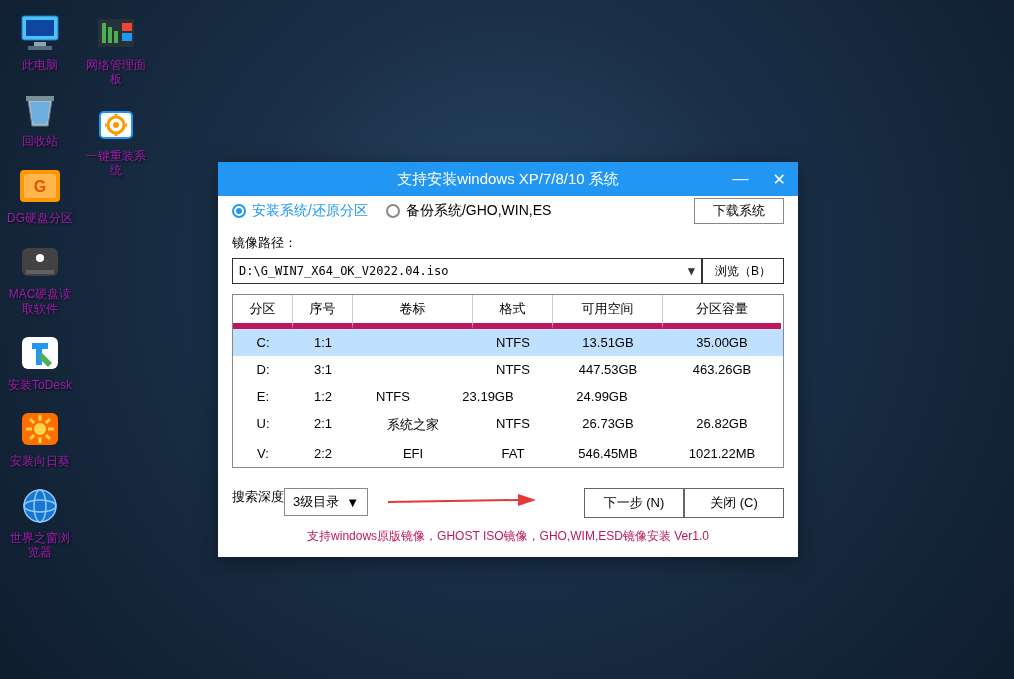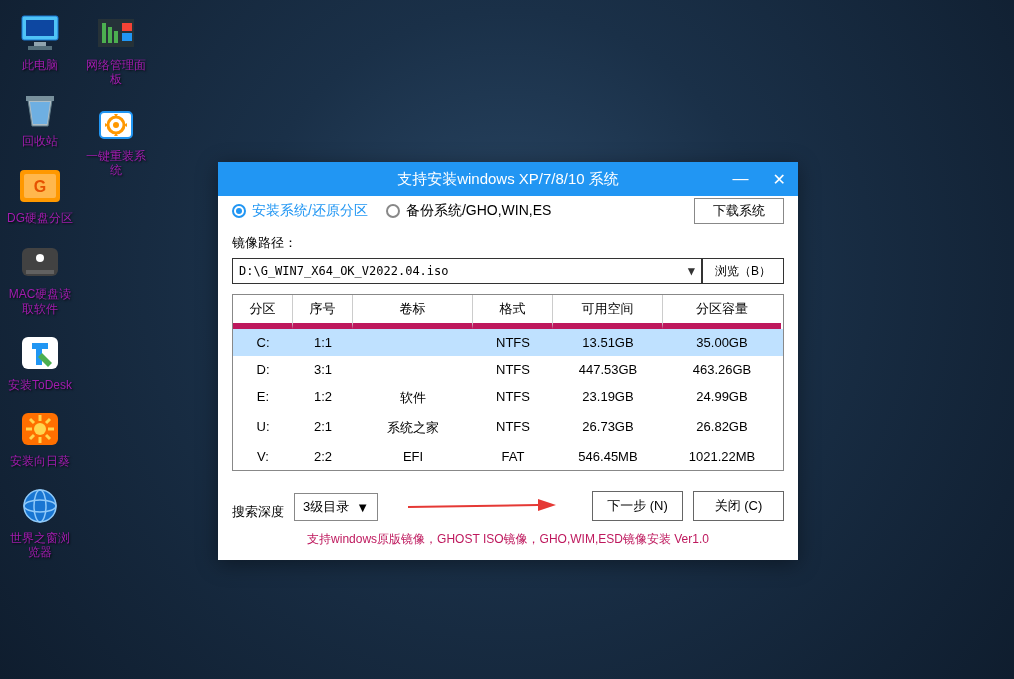--- a/index.html
+++ b/index.html
@@ -107,35 +107,35 @@
 .partition-table .tbody .tr { display: flex; cursor: pointer; }
 .partition-table .tbody .tr.selected { background: #bfe1ff; }
 .partition-table .tbody .td { padding: 6px 4px; text-align: center; }
 .col-part { width: 60px; }
 .col-seq { width: 60px; }
 .col-label { width: 120px; }
 .col-fmt { width: 80px; }
 .col-free { width: 110px; }
 .col-cap { width: 118px; }
 .bottom-row {
-  display: flex; align-items: flex-end; gap: 10px;
+  display: flex; align-items: flex-start; 
   margin-top: 20px;
 }
 .search-label { font-size: 13px; }
 .depth-select {
   border: 1px solid #888; height: 28px; width: 84px;
   display: flex; align-items: center; justify-content: space-between;
   padding: 0 8px; font-size: 13px; cursor: pointer;
 }
 .arrow-annotation {
   position: relative; flex: 1; height: 28px;
 }
 .arrow-annotation svg { position: absolute; left: 20px; top: 2px; }
 .action-btn {
-  border: 1px solid #666; height: 30px; width: 91px;
+  border: 1px solid #666; height: 30px; width: 100px;
   font-size: 13px; background: #fff; cursor: pointer;
 }
 .footer-text {
   text-align: center; font-size: 12px; color: #be185d;
   padding: 10px 0 4px 0;
 }
 </style>
 </head>
 <body>
 
@@ -306,21 +306,20 @@
             <div class="td col-part">D:</div>
             <div class="td col-seq">3:1</div>
             <div class="td col-label"></div>
             <div class="td col-fmt">NTFS</div>
             <div class="td col-free">447.53GB</div>
             <div class="td col-cap">463.26GB</div>
           </div>
           <div class="tr">
             <div class="td col-part">E:</div>
             <div class="td col-seq">1:2</div>
-            <div class="td col-label">软件</div>
             <div class="td col-fmt">NTFS</div>
             <div class="td col-free">23.19GB</div>
             <div class="td col-cap">24.99GB</div>
           </div>
           <div class="tr">
             <div class="td col-part">U:</div>
             <div class="td col-seq">2:1</div>
             <div class="td col-label">系统之家</div>
             <div class="td col-fmt">NTFS</div>
             <div class="td col-free">26.73GB</div>

